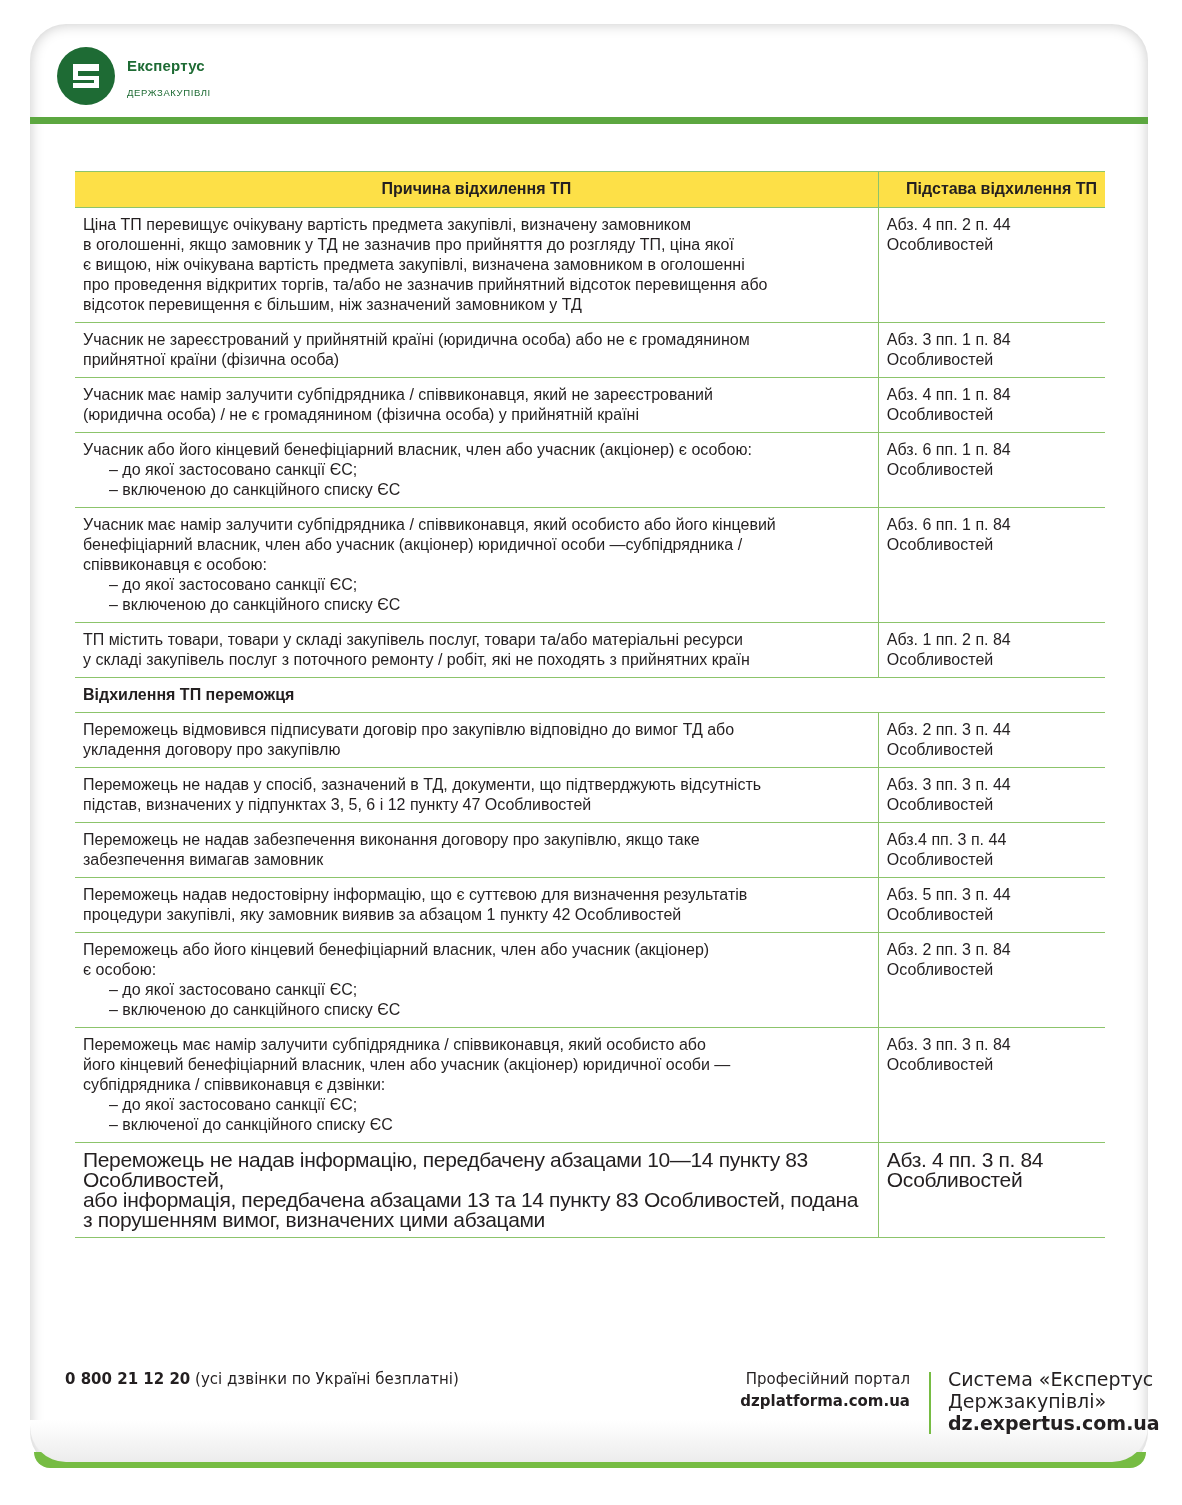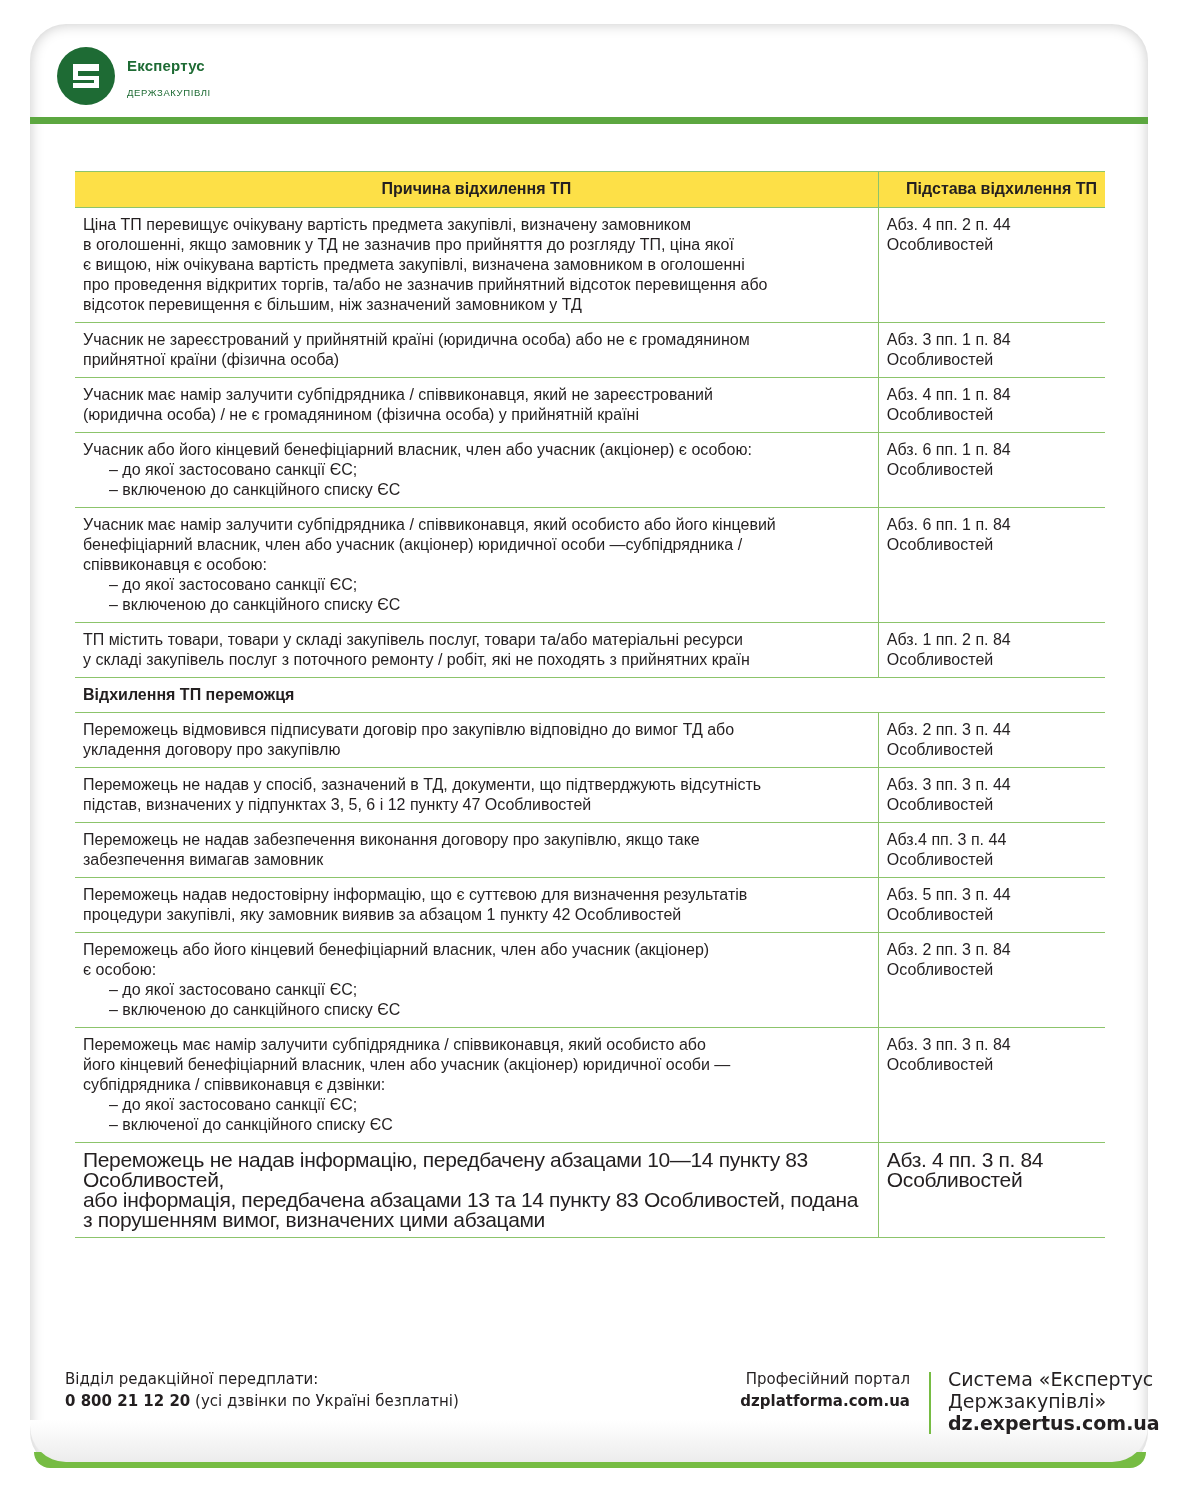--- a/index.html
+++ b/index.html
@@ -235,21 +235,20 @@
         </td>
         <td class="c2 tight">
           <span class="line">Абз. 4 пп. 3 п. 84</span>
           <span class="line">Особливостей</span>
         </td>
       </tr>
     </tbody>
 </table>
 
 <div class="footer-left">
-  <div>Відділ редакційної передплати:</div>
   <div><span class="bold">0 800 21 12 20</span><span> (усі дзвінки по Україні безплатні)</span></div>
 </div>
 
 <div class="footer-mid">
   <div>Професійний портал</div>
   <div class="bold">dzplatforma.com.ua</div>
 </div>
 <div class="footer-divider"></div>
 <div class="footer-right">
   <div>Система «Експертус</div>

